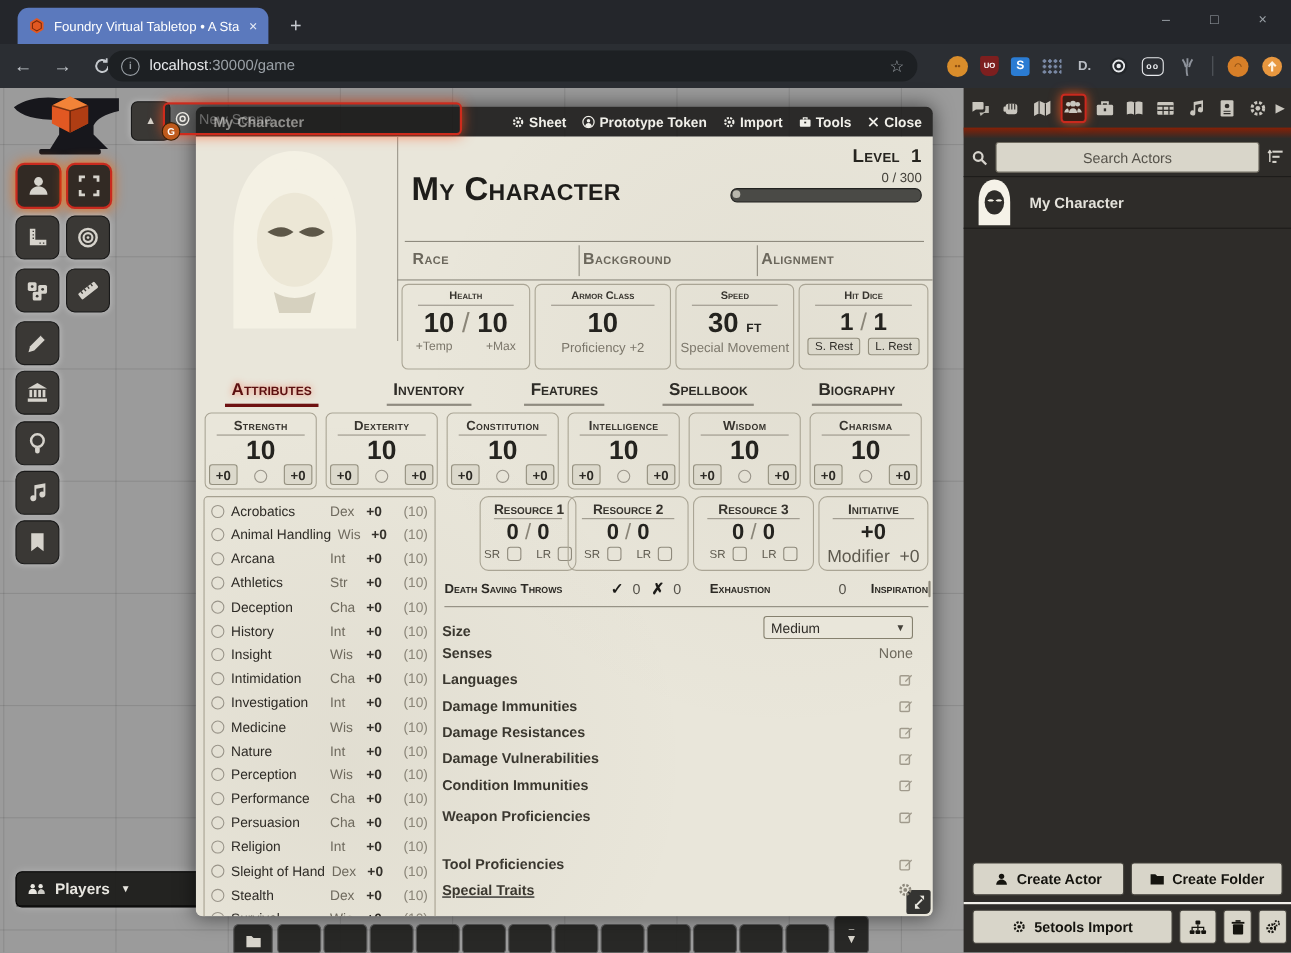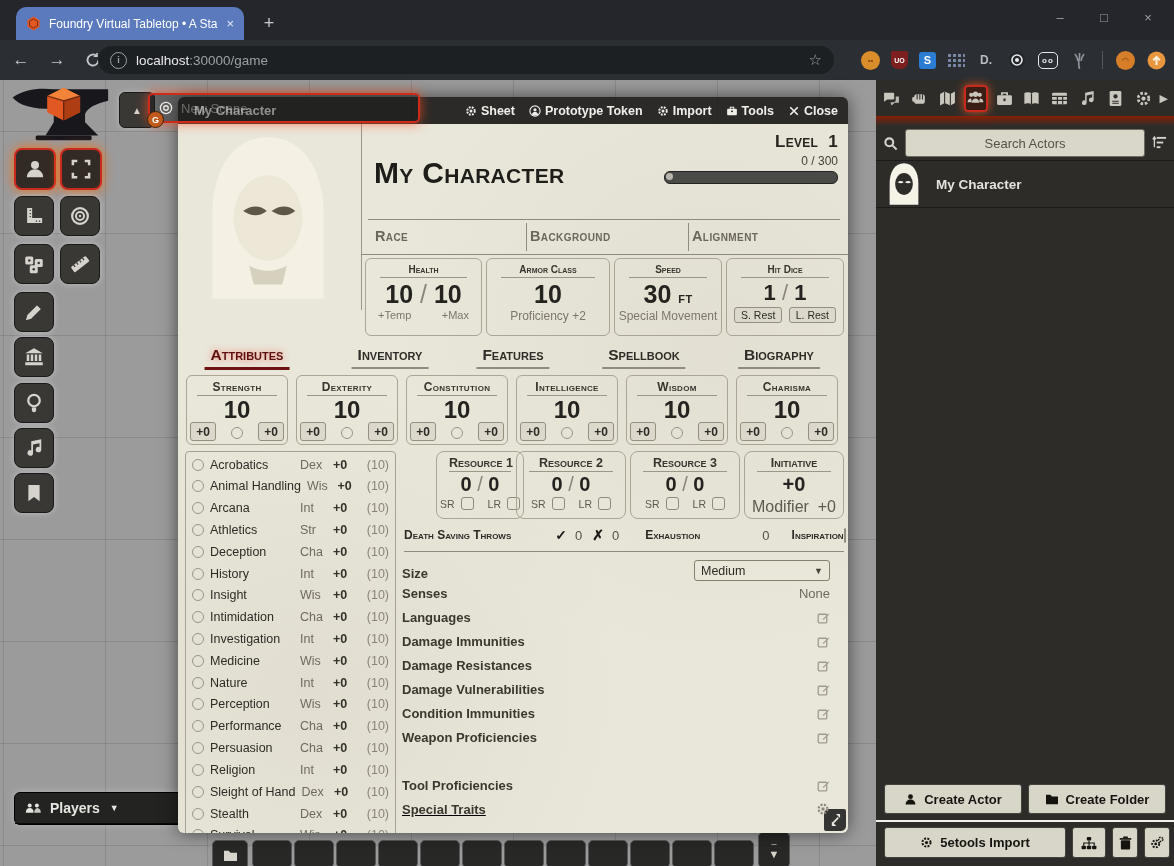--- a/index.html
+++ b/index.html
@@ -670,21 +670,21 @@
         <span class="lb">Condition Immunities</span>
         <span class="rt">
           <span class="icon" style="color: rgb(160, 154, 140);">
             <svg width="13" height="13" viewBox="0 0 16 16" fill="currentColor">
               <rect x="1.5" y="4" width="10.5" height="10.5" rx="1.2" fill="none" stroke="currentColor" stroke-width="1.6"></rect>
               <path d="M7.5 9.5l6.5-6.5 1 1-6.5 6.5-1.6.6z" fill="currentColor"></path>
             </svg>
           </span>
         </span>
       </div>
-      <div class="trrow" style="top: 601px;">
+      <div class="trrow" style="top: 601px; align-items: flex-end;">
         <span class="lb">Weapon Proficiencies</span>
         <span class="rt">
           <span class="icon" style="color: rgb(160, 154, 140);">
             <svg width="13" height="13" viewBox="0 0 16 16" fill="currentColor">
               <rect x="1.5" y="4" width="10.5" height="10.5" rx="1.2" fill="none" stroke="currentColor" stroke-width="1.6"></rect>
               <path d="M7.5 9.5l6.5-6.5 1 1-6.5 6.5-1.6.6z" fill="currentColor"></path>
             </svg>
           </span>
         </span>
       </div>

